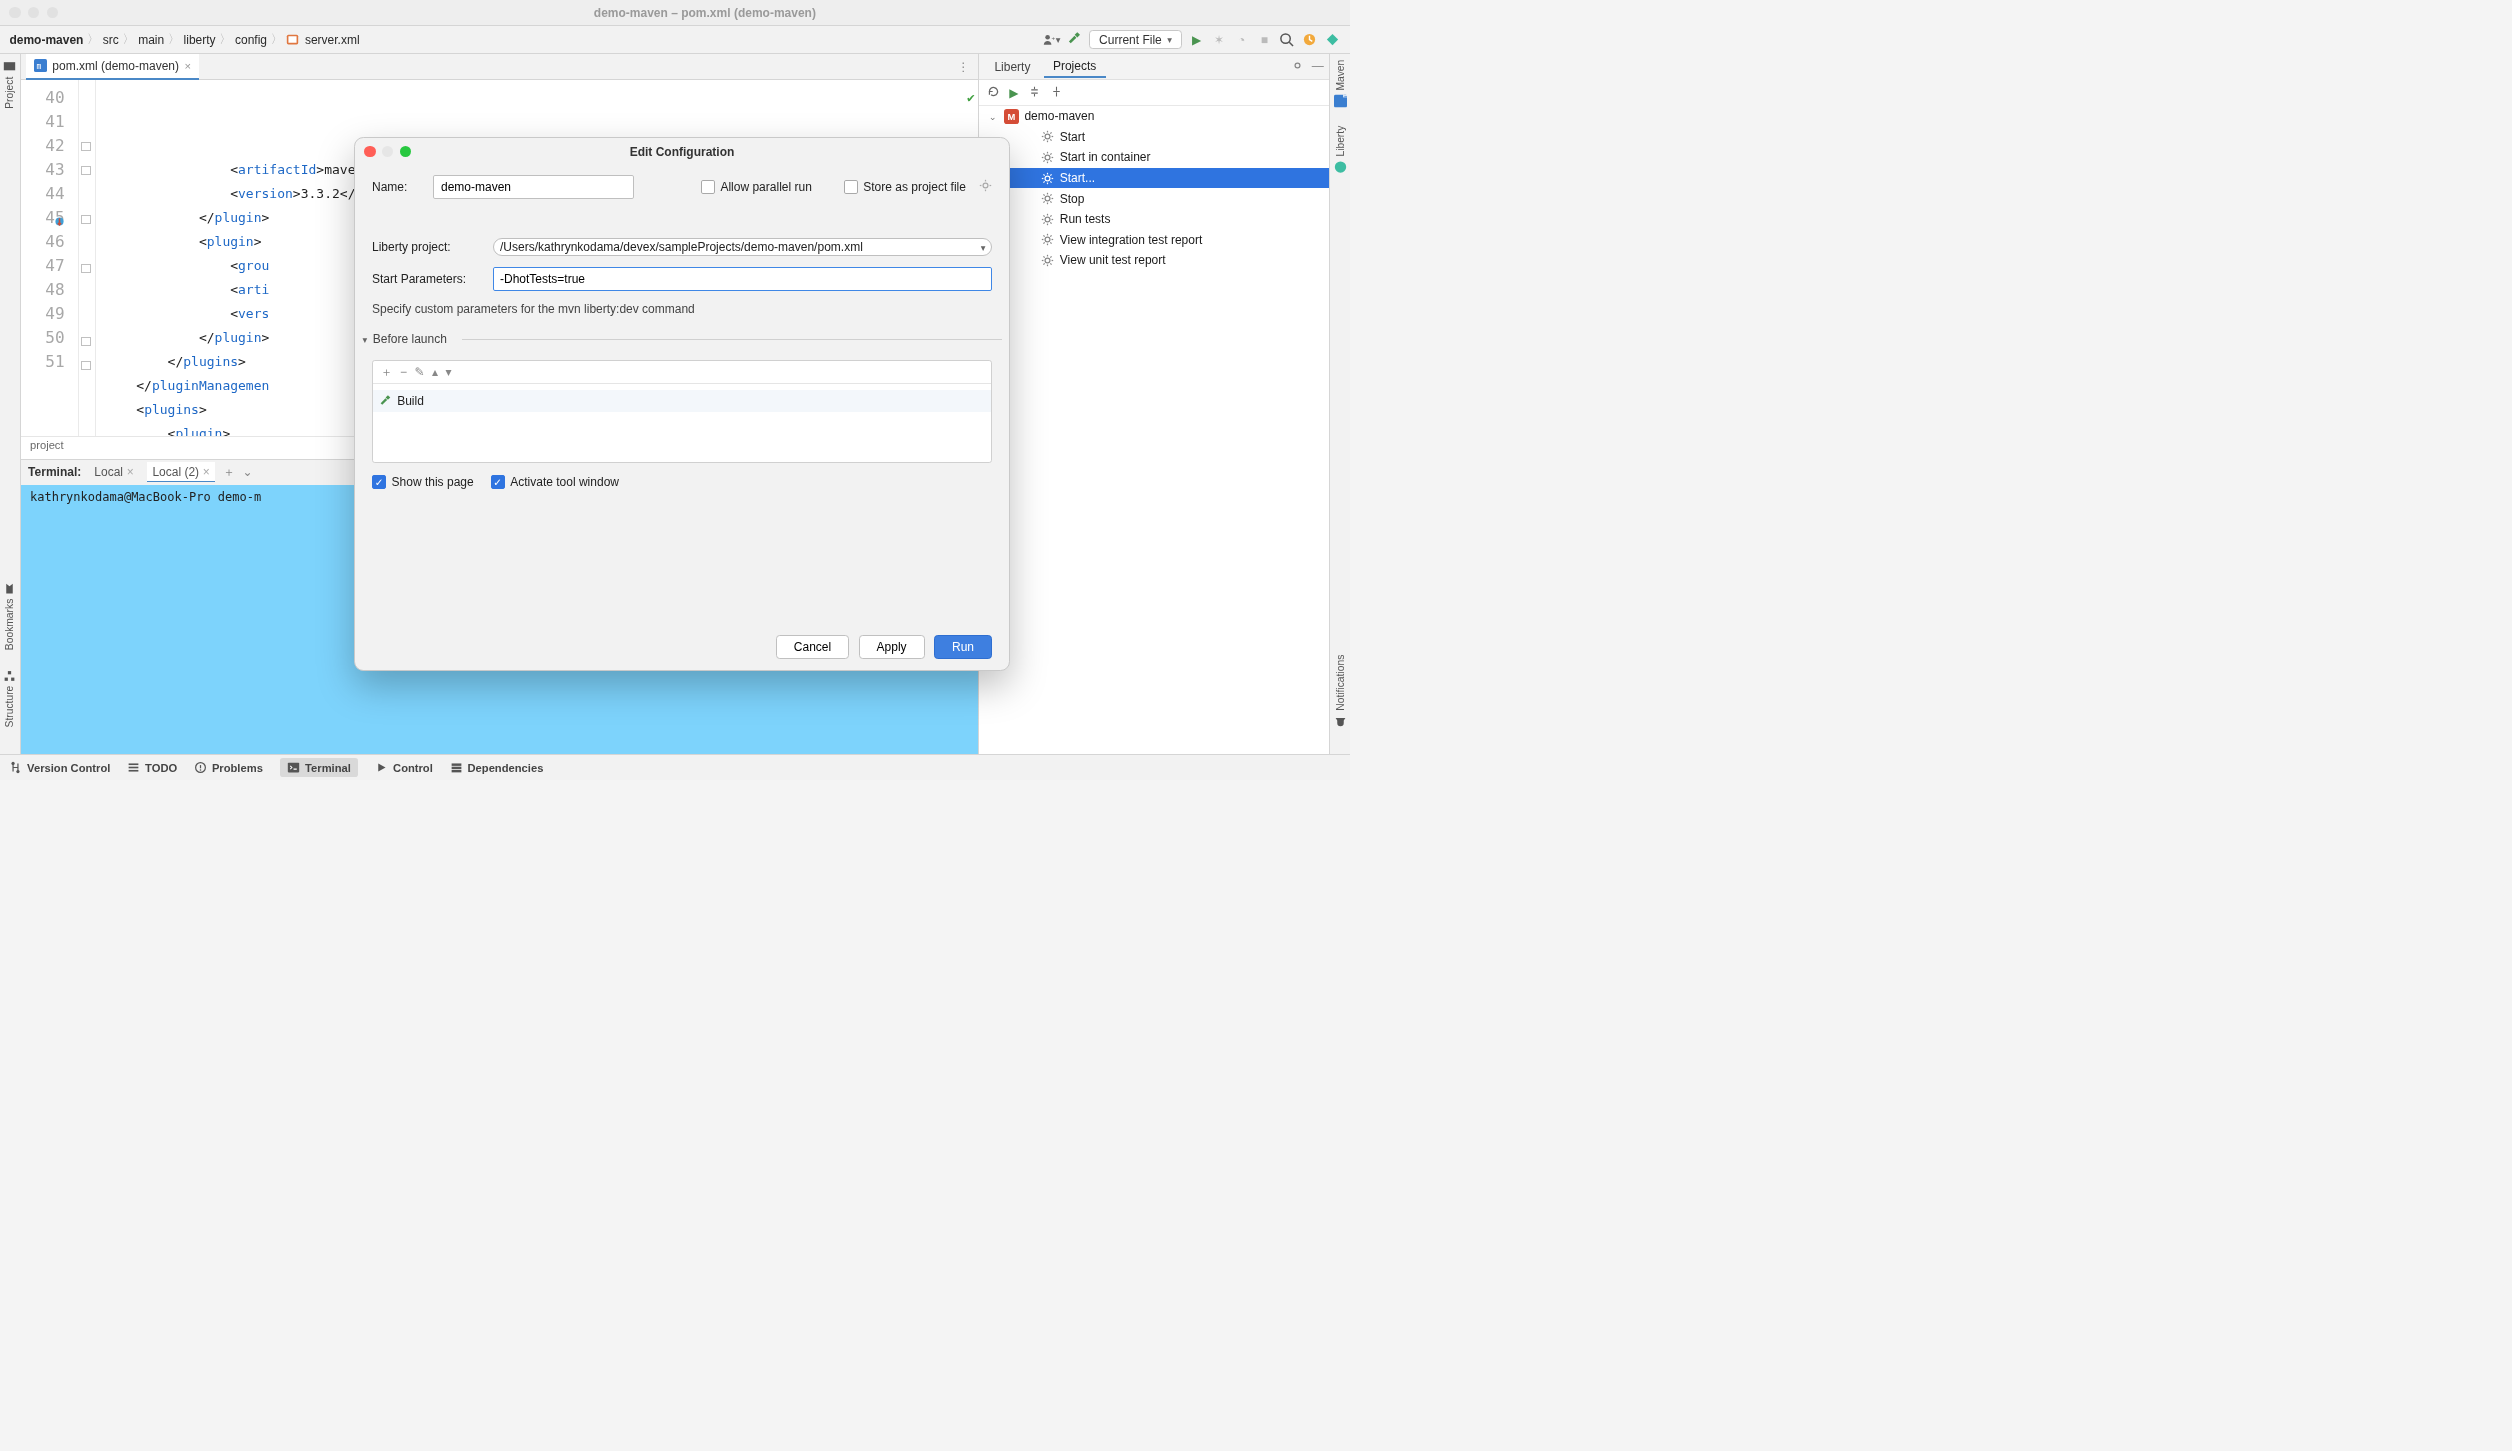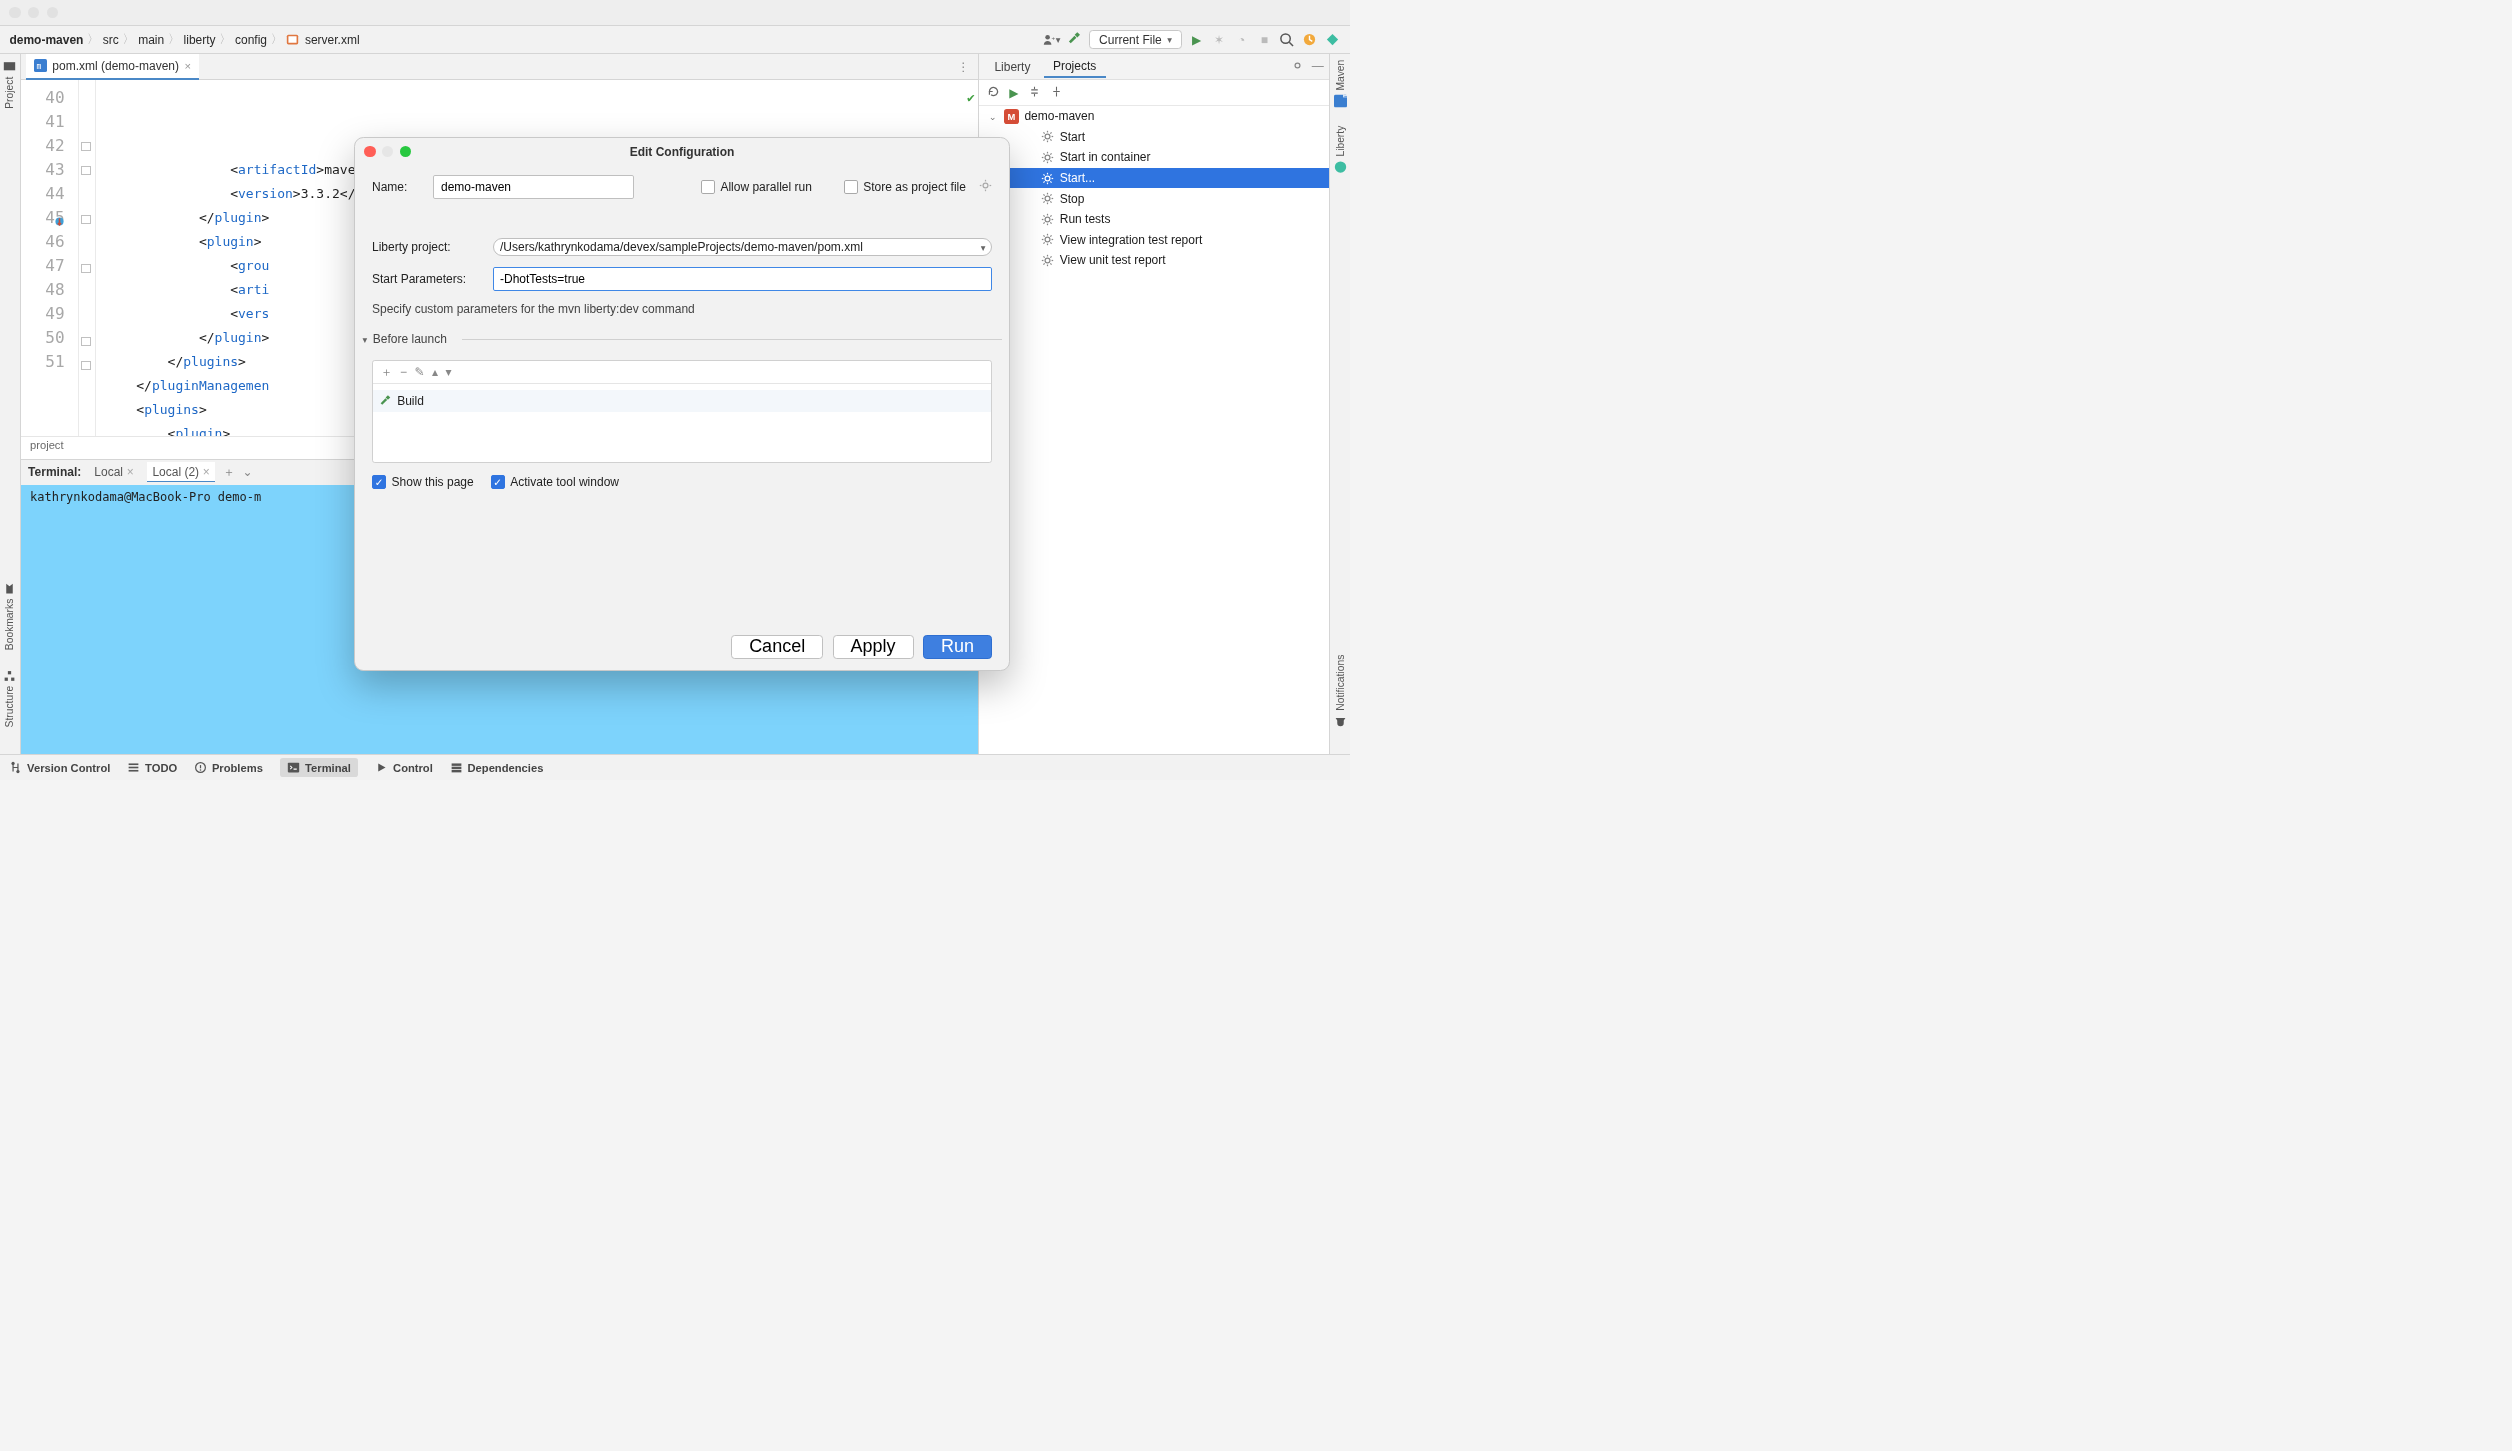--- a/index.html
+++ b/index.html
@@ -324,35 +324,36 @@
     justify-content: flex-end;
     gap: 9.4px;
     padding: 0 17px;
   }
   .btn {
     height: 24px;
     padding: 0 17px;
     border: 0.9px solid #c0c0c0;
     background: #fff;
     border-radius: 3.7px;
-    font-size: 18px;
+    font-size: 12px;
     display: flex;
     align-items: center;
   }
   .btn.primary { background: #3e7fe0; border-color: #2e6ed0; color: #fff; }
 </style>
 </head>
 <body>
 
 <div class="titlebar">
   <div class="traffic-lights">
     <div class="tl"></div>
     <div class="tl"></div>
     <div class="tl"></div>
   </div>
+  <div class="title-center">demo-maven – pom.xml (demo-maven)</div>
 </div>
 
 <div class="toolbar-top">
   <div class="breadcrumbs">
     <span class="crumb bold">demo-maven</span>
     <span class="chev">〉</span>
     <span class="crumb">src</span>
     <span class="chev">〉</span>
     <span class="crumb">main</span>
     <span class="chev">〉</span>

